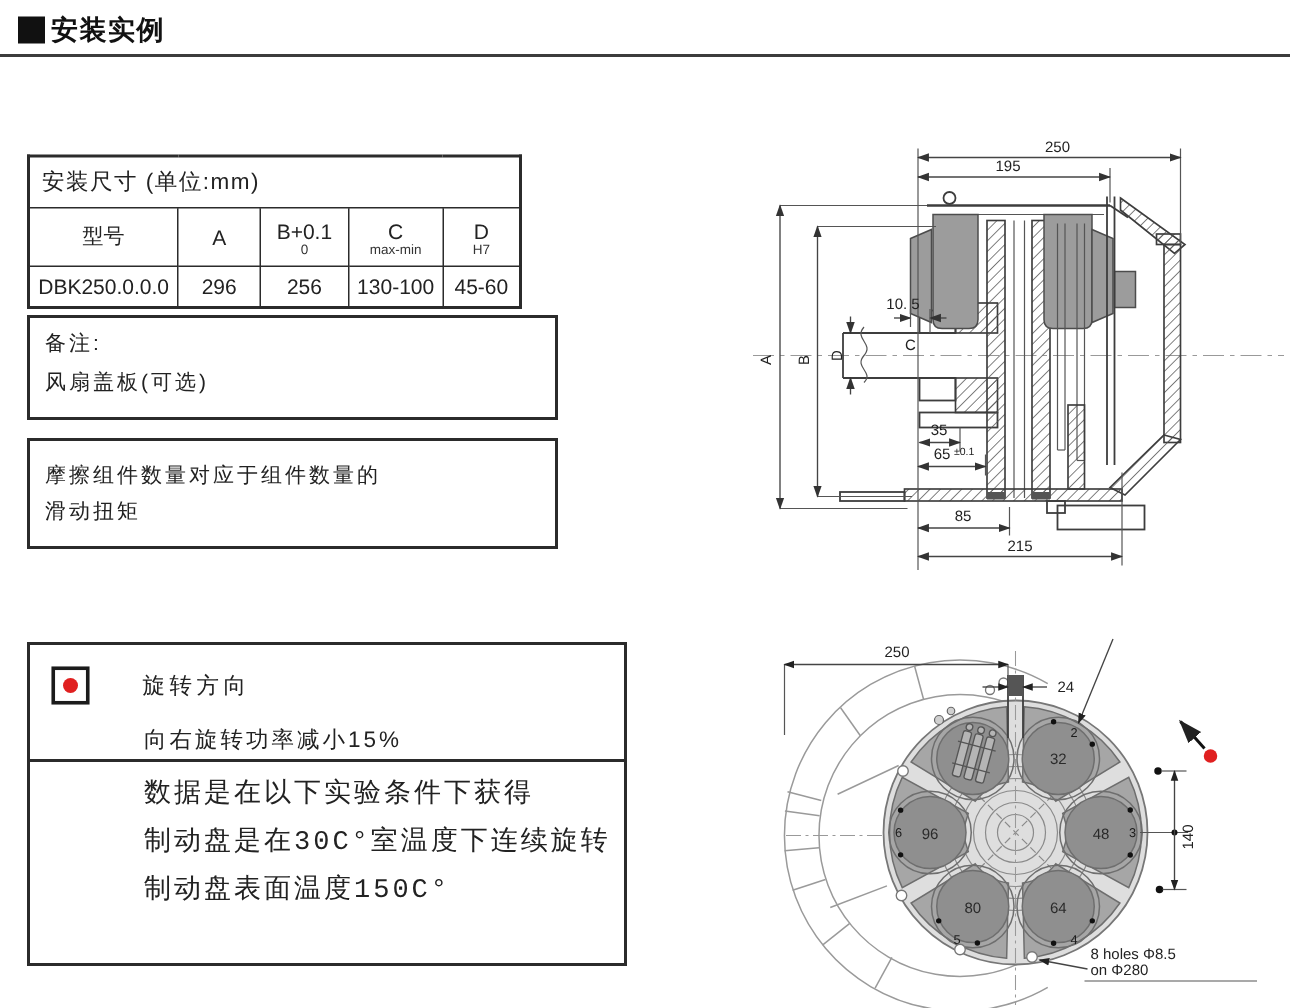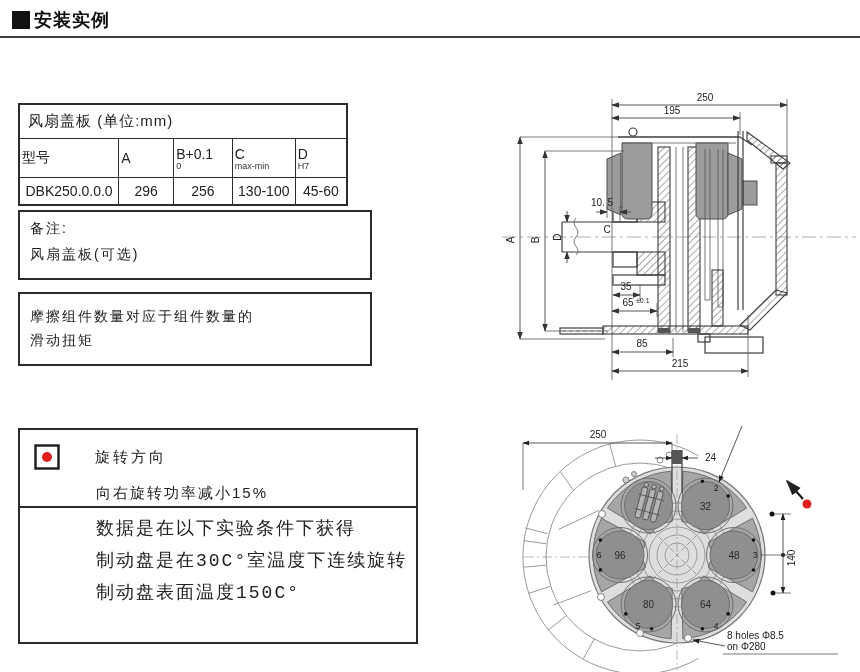--- a/index.html
+++ b/index.html
@@ -9,21 +9,21 @@
   
   .title-row{position:absolute;left:12px;top:8px;display:flex;align-items:center;gap:4px;}
   .title-square{width:18px;height:18px;background:#111;display:inline-block;}
   .title-text{font-size:18px;font-weight:bold;color:#111;letter-spacing:1px;}
   .title-rule{position:absolute;left:0;top:36px;width:860px;height:0;border-top:2px solid #3c3c3c;}
 
   
   .dim-table{position:absolute;left:18px;top:103px;width:330px;border:2px solid #2b2b2b;border-collapse:collapse;background:#fff;}
   .dim-table td,.dim-table th{border:1.4px solid #2b2b2b;font-weight:normal;}
   .dim-table .caption{font-size:15px;text-align:left;padding:7px 8px;letter-spacing:1px;}
-  .dim-table .head td{text-align:left;font-size:14px;padding:2px 2px;height:34px;}
+  .dim-table .head td{text-align:center;font-size:14px;padding:2px 2px;height:34px;}
   .dim-table .sub{display:block;font-size:9px;line-height:9px;color:#333;}
   .dim-table .vals td{text-align:center;font-size:14px;padding:5px 2px;}
   .c-model{width:96px;} .c-a{width:57px;} .c-b{width:58px;} .c-c{width:66px;} .c-d{width:53px;}
 
   
   .note-box{position:absolute;left:18px;width:330px;border:2px solid #2b2b2b;background:#fff;font-size:14px;letter-spacing:2px;}
   #remark-box{top:210px;height:58px;padding:8px 10px 0 10px;}
   #remark-box .line{margin-bottom:8px;}
   #friction-box{top:292px;height:56px;padding:14px 10px 0 10px;}
   #friction-box .line{margin-bottom:6px;}
@@ -64,21 +64,21 @@
 
   <div class="title-row">
     <span class="title-square"></span>
     <span class="title-text">安装实例</span>
   </div>
   <div class="title-rule"></div>
 
   <table class="dim-table">
     <tbody>
         <tr>
-      <td class="caption" colspan="5">风扇盖板 (单位:mm)</td>
+      <td class="caption" colspan="5">安装尺寸 (单位:mm)</td>
     </tr>
     <tr class="head">
       <td class="c-model">型号</td>
       <td class="c-a">A</td>
       <td class="c-b">
         <span>B+0.1</span>
         <span class="sub">0</span>
       </td>
       <td class="c-c">
         <span>C</span>

